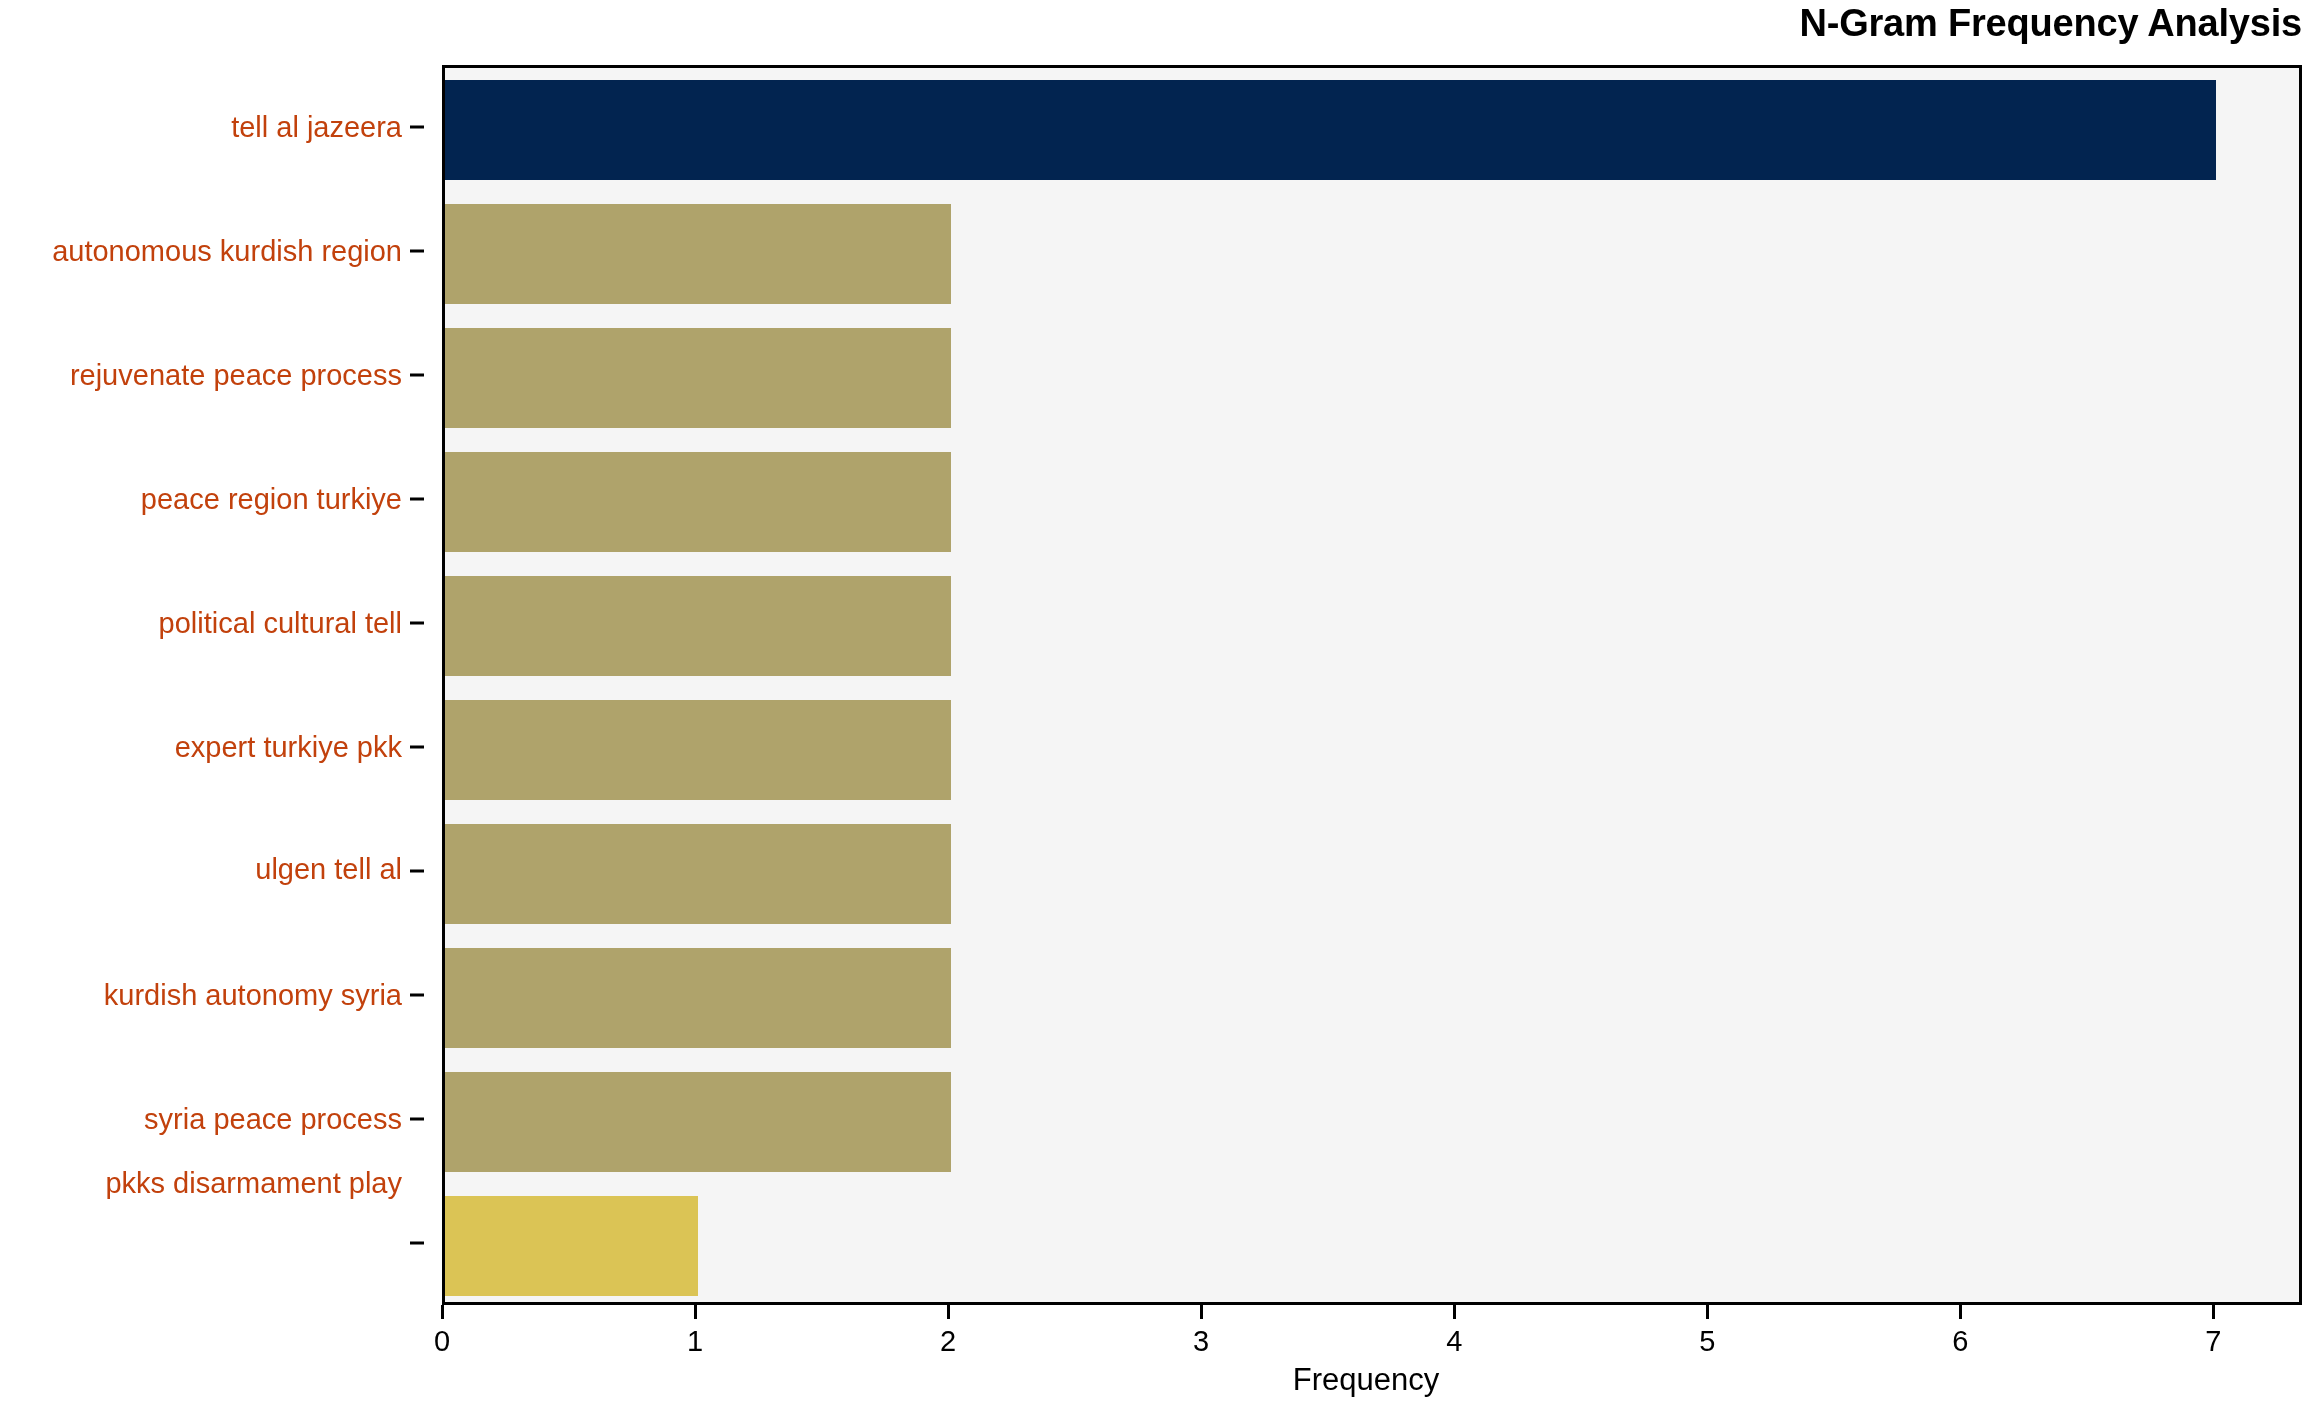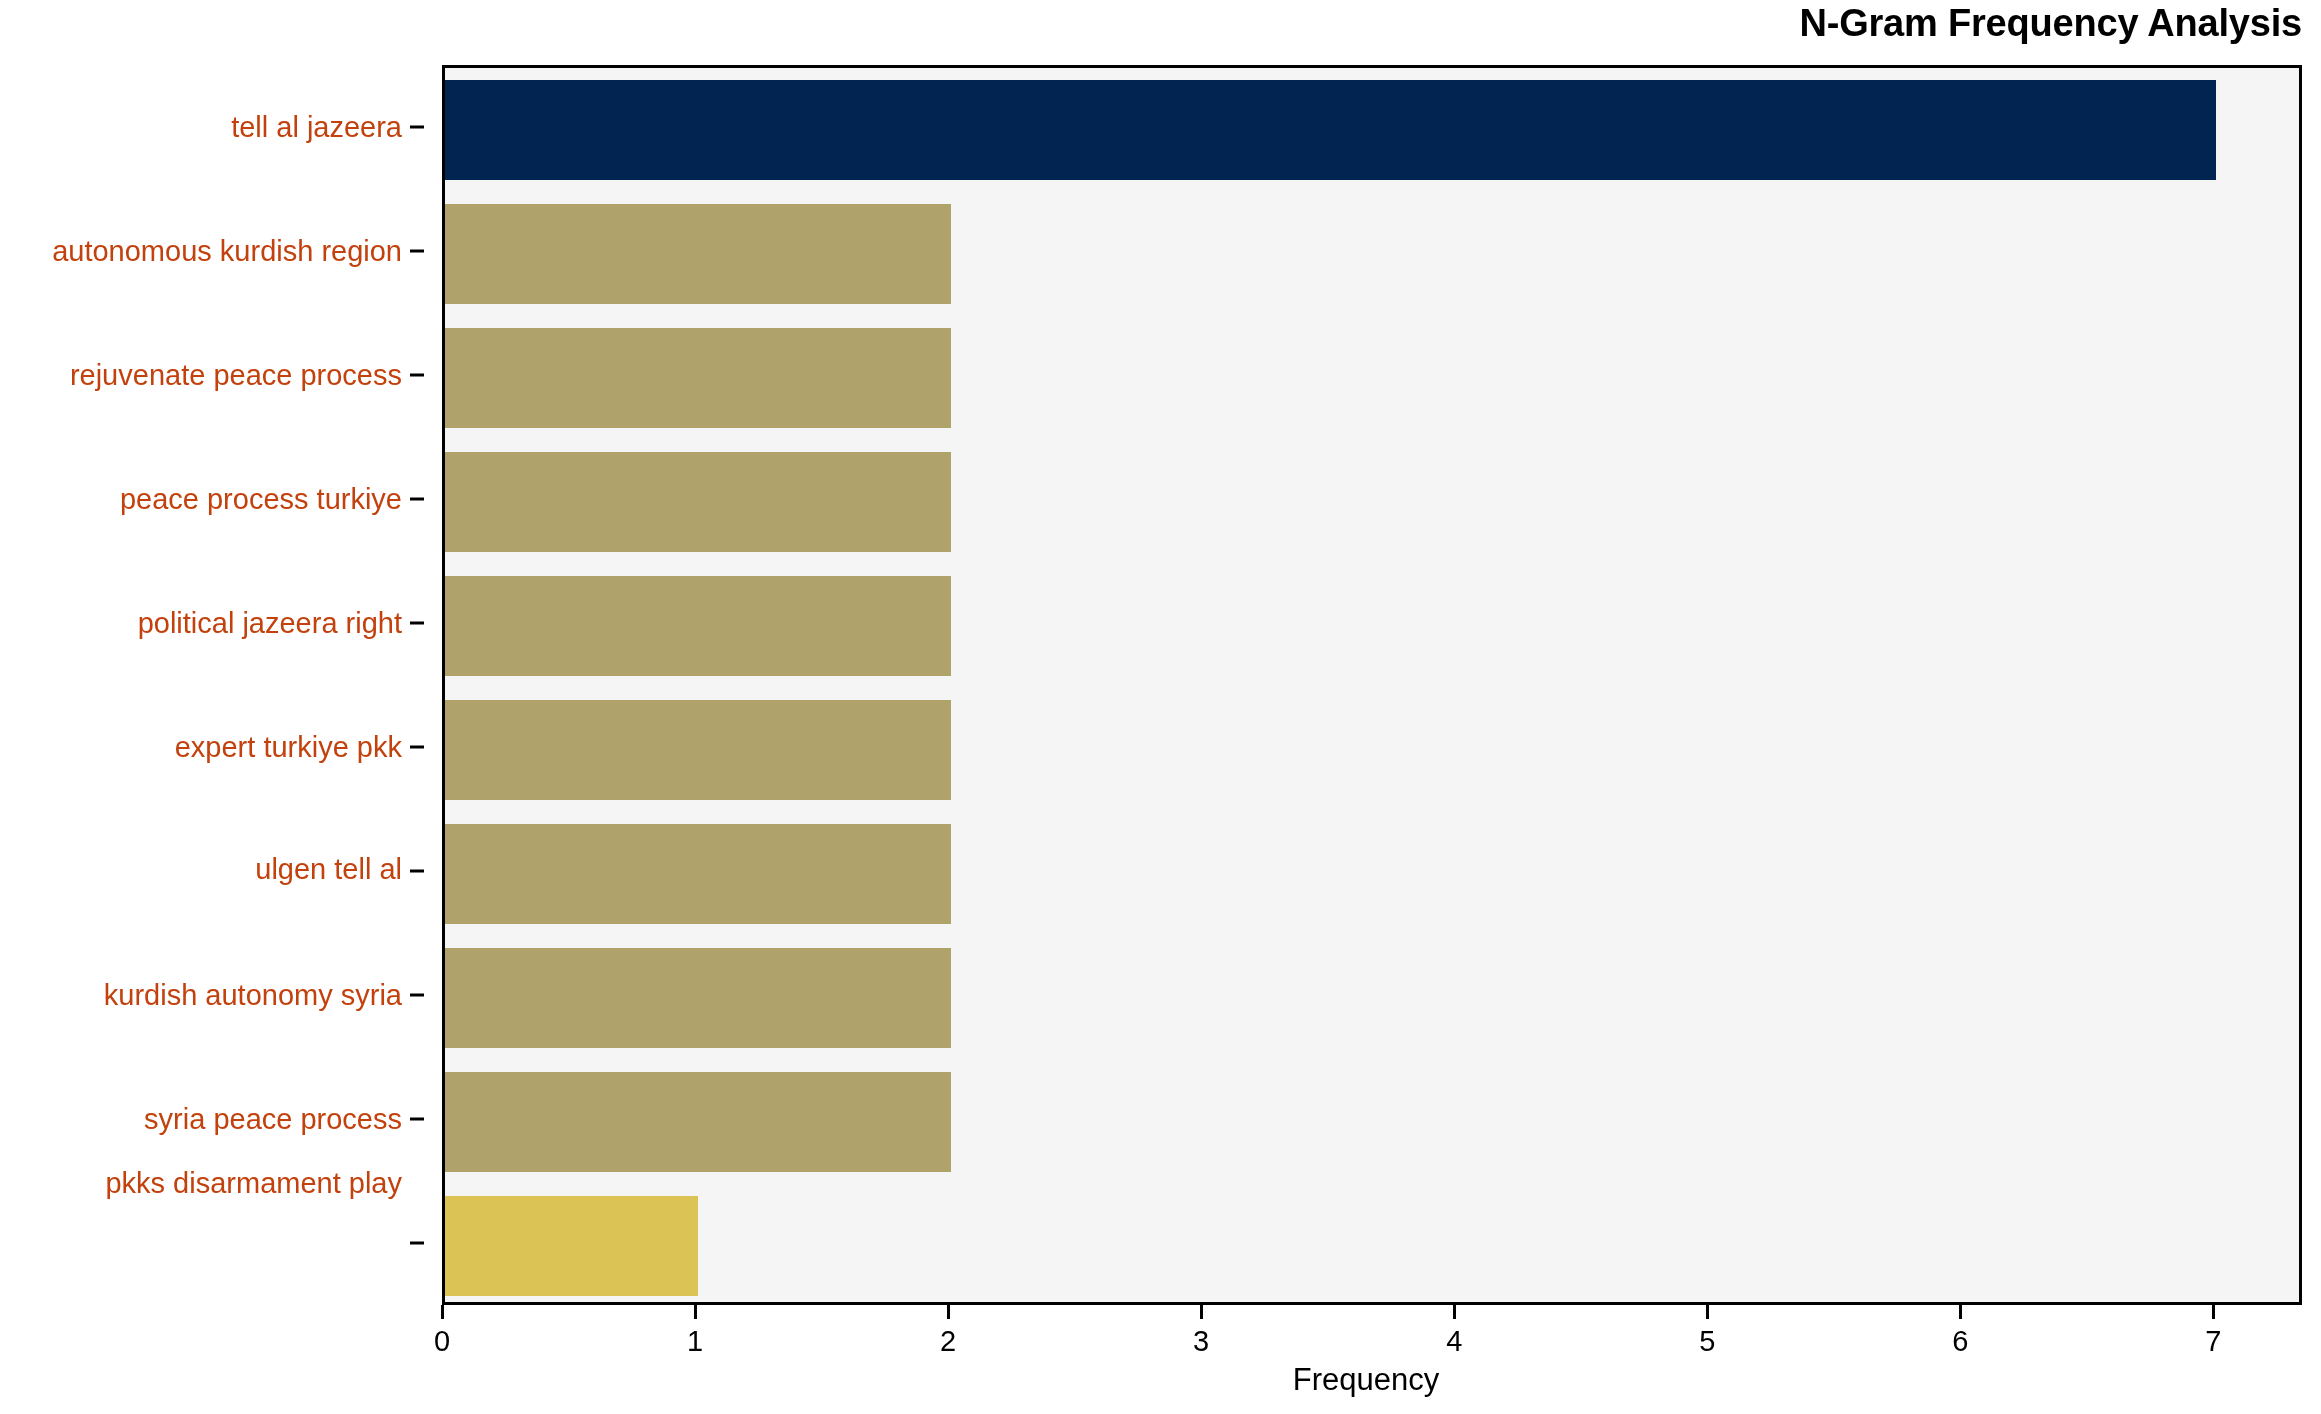--- a/index.html
+++ b/index.html
@@ -134,23 +134,23 @@
 
   <div id="chart-title">N-Gram Frequency Analysis</div>
 
   <div id="y-tick-labels">
       <div class="y-tick-label" style="top: 62px;">tell al jazeera</div>
       <div class="y-tick-mark" style="top: 62px;"></div>
       <div class="y-tick-label" style="top: 186px;">autonomous kurdish region</div>
       <div class="y-tick-mark" style="top: 186px;"></div>
       <div class="y-tick-label" style="top: 310px;">rejuvenate peace process</div>
       <div class="y-tick-mark" style="top: 310px;"></div>
-      <div class="y-tick-label" style="top: 434px;">peace process turkiye</div>
+      <div class="y-tick-label" style="top: 434px;">peace region turkiye</div>
       <div class="y-tick-mark" style="top: 434px;"></div>
-      <div class="y-tick-label" style="top: 558px;">political jazeera right</div>
+      <div class="y-tick-label" style="top: 558px;">political cultural tell</div>
       <div class="y-tick-mark" style="top: 558px;"></div>
       <div class="y-tick-label" style="top: 682px;">expert turkiye pkk</div>
       <div class="y-tick-mark" style="top: 682px;"></div>
       <div class="y-tick-label" style="top: 758px; margin-top: 46px;">ulgen tell al</div>
       <div class="y-tick-mark" style="top: 806px;"></div>
       <div class="y-tick-label" style="top: 930px;">kurdish autonomy syria</div>
       <div class="y-tick-mark" style="top: 930px;"></div>
       <div class="y-tick-label" style="top: 1054px;">syria peace process</div>
       <div class="y-tick-mark" style="top: 1054px;"></div>
       <div class="y-tick-label" style="top: 1118px;">pkks disarmament play</div>

